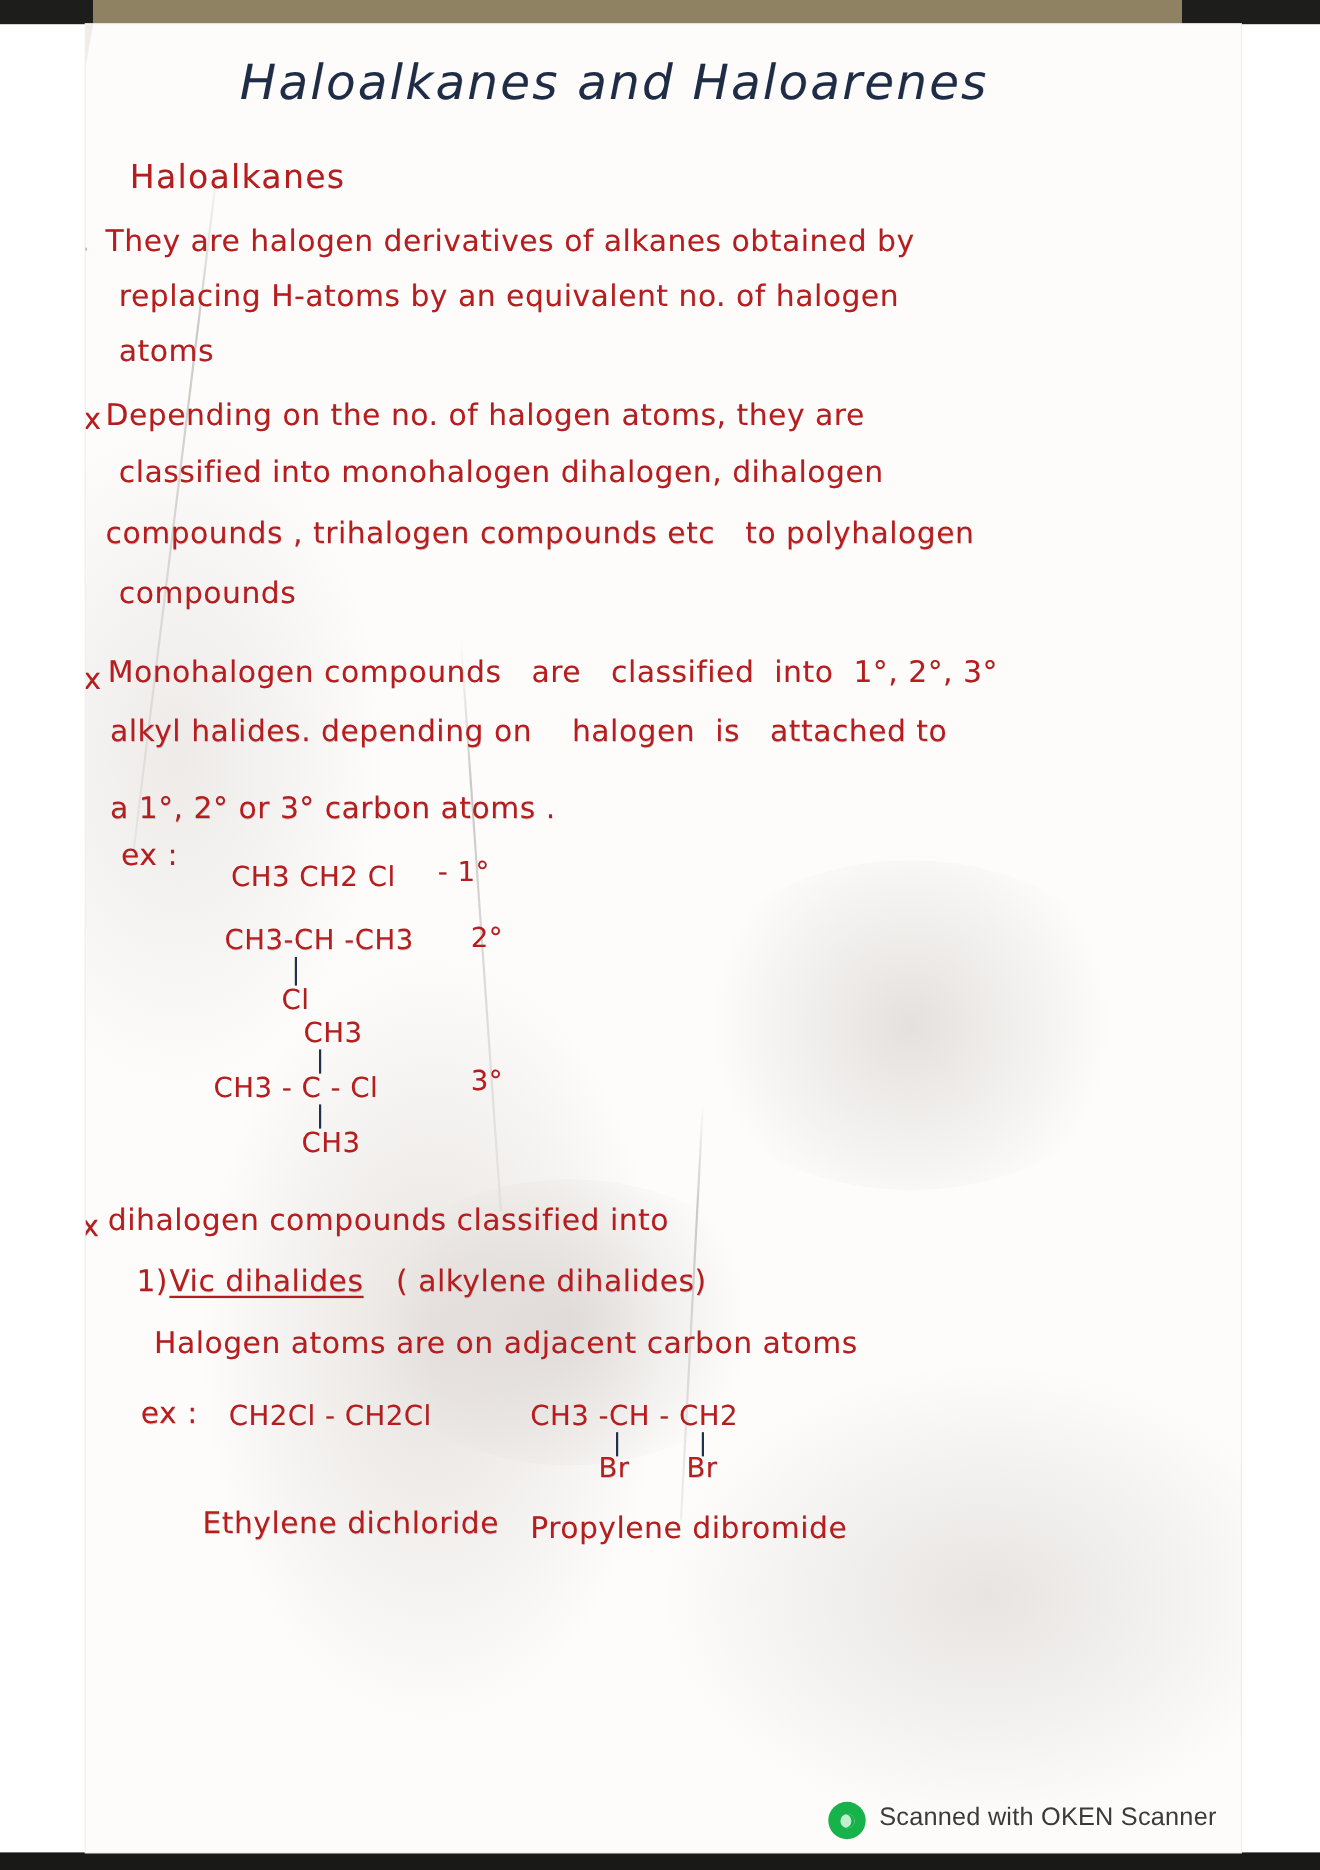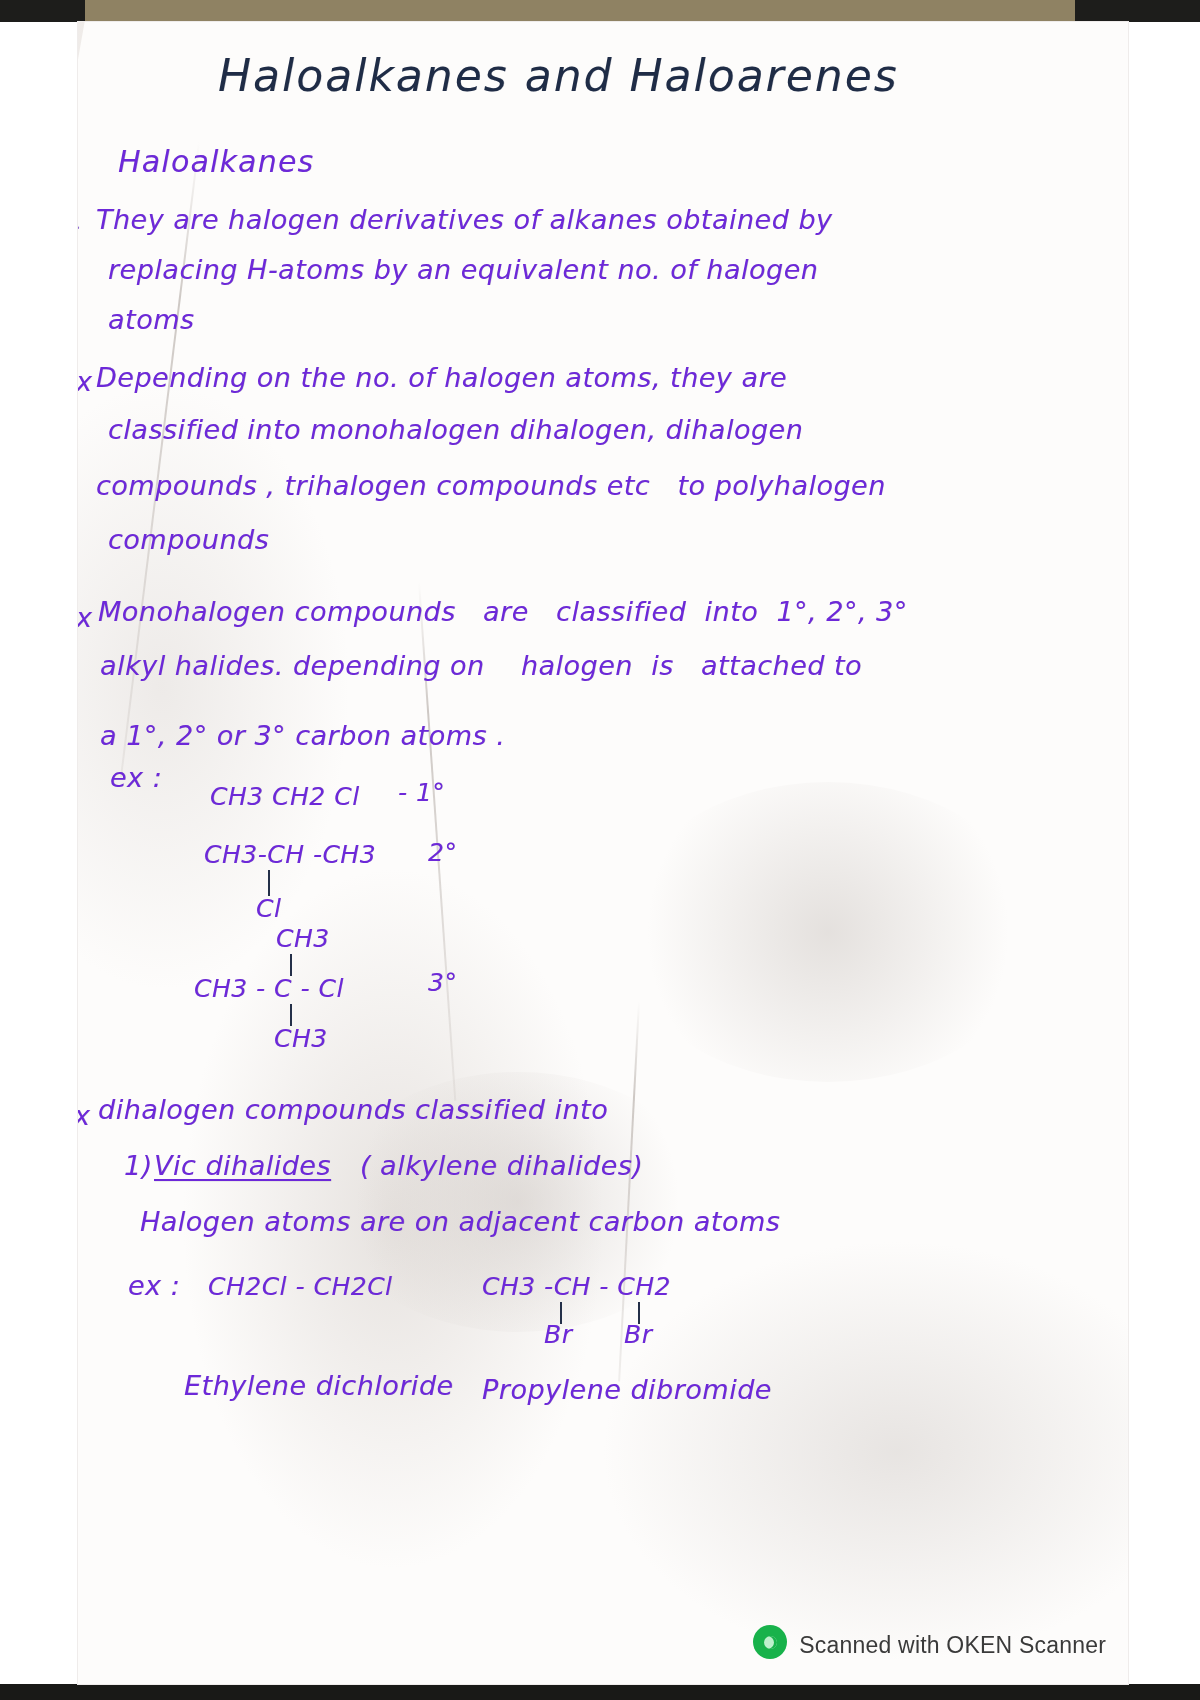--- a/index.html
+++ b/index.html
@@ -63,23 +63,22 @@
   .smudge {
     position: absolute;
     border-radius: 50%;
     pointer-events: none;
     background: radial-gradient(circle, rgba(198,191,186,0.45), rgba(255,255,255,0) 70%);
   }
 
   
   .hw {
     position: absolute;
-    color: #6d28d9;
+    color: #b91c1c;
     font-family: "DejaVu Sans", sans-serif;
-    font-style: italic;
     white-space: pre;
     letter-spacing: 0.5px;
     text-shadow: 0.4px 0.3px 0 rgba(36,48,73,0.25);
   }
   .title {
     font-size: 44px;
     letter-spacing: 2px;
     color: #1f2c46;
     font-style: italic;
   }
@@ -94,23 +93,23 @@
   .bond-v {
     position: absolute;
     width: 2px;
     background: #243049;
   }
 
   
   .watermark {
     position: absolute;
     right: 22px;
-    bottom: 25px;
+    bottom: 12px;
     display: flex;
-    align-items: flex-end;
+    align-items: flex-start;
     gap: 12px;
   }
   .oken-logo {
     width: 34px; height: 34px;
     border-radius: 50%;
     background: #18b24b;
     display: flex;
     align-items: center;
     justify-content: center;
   }

